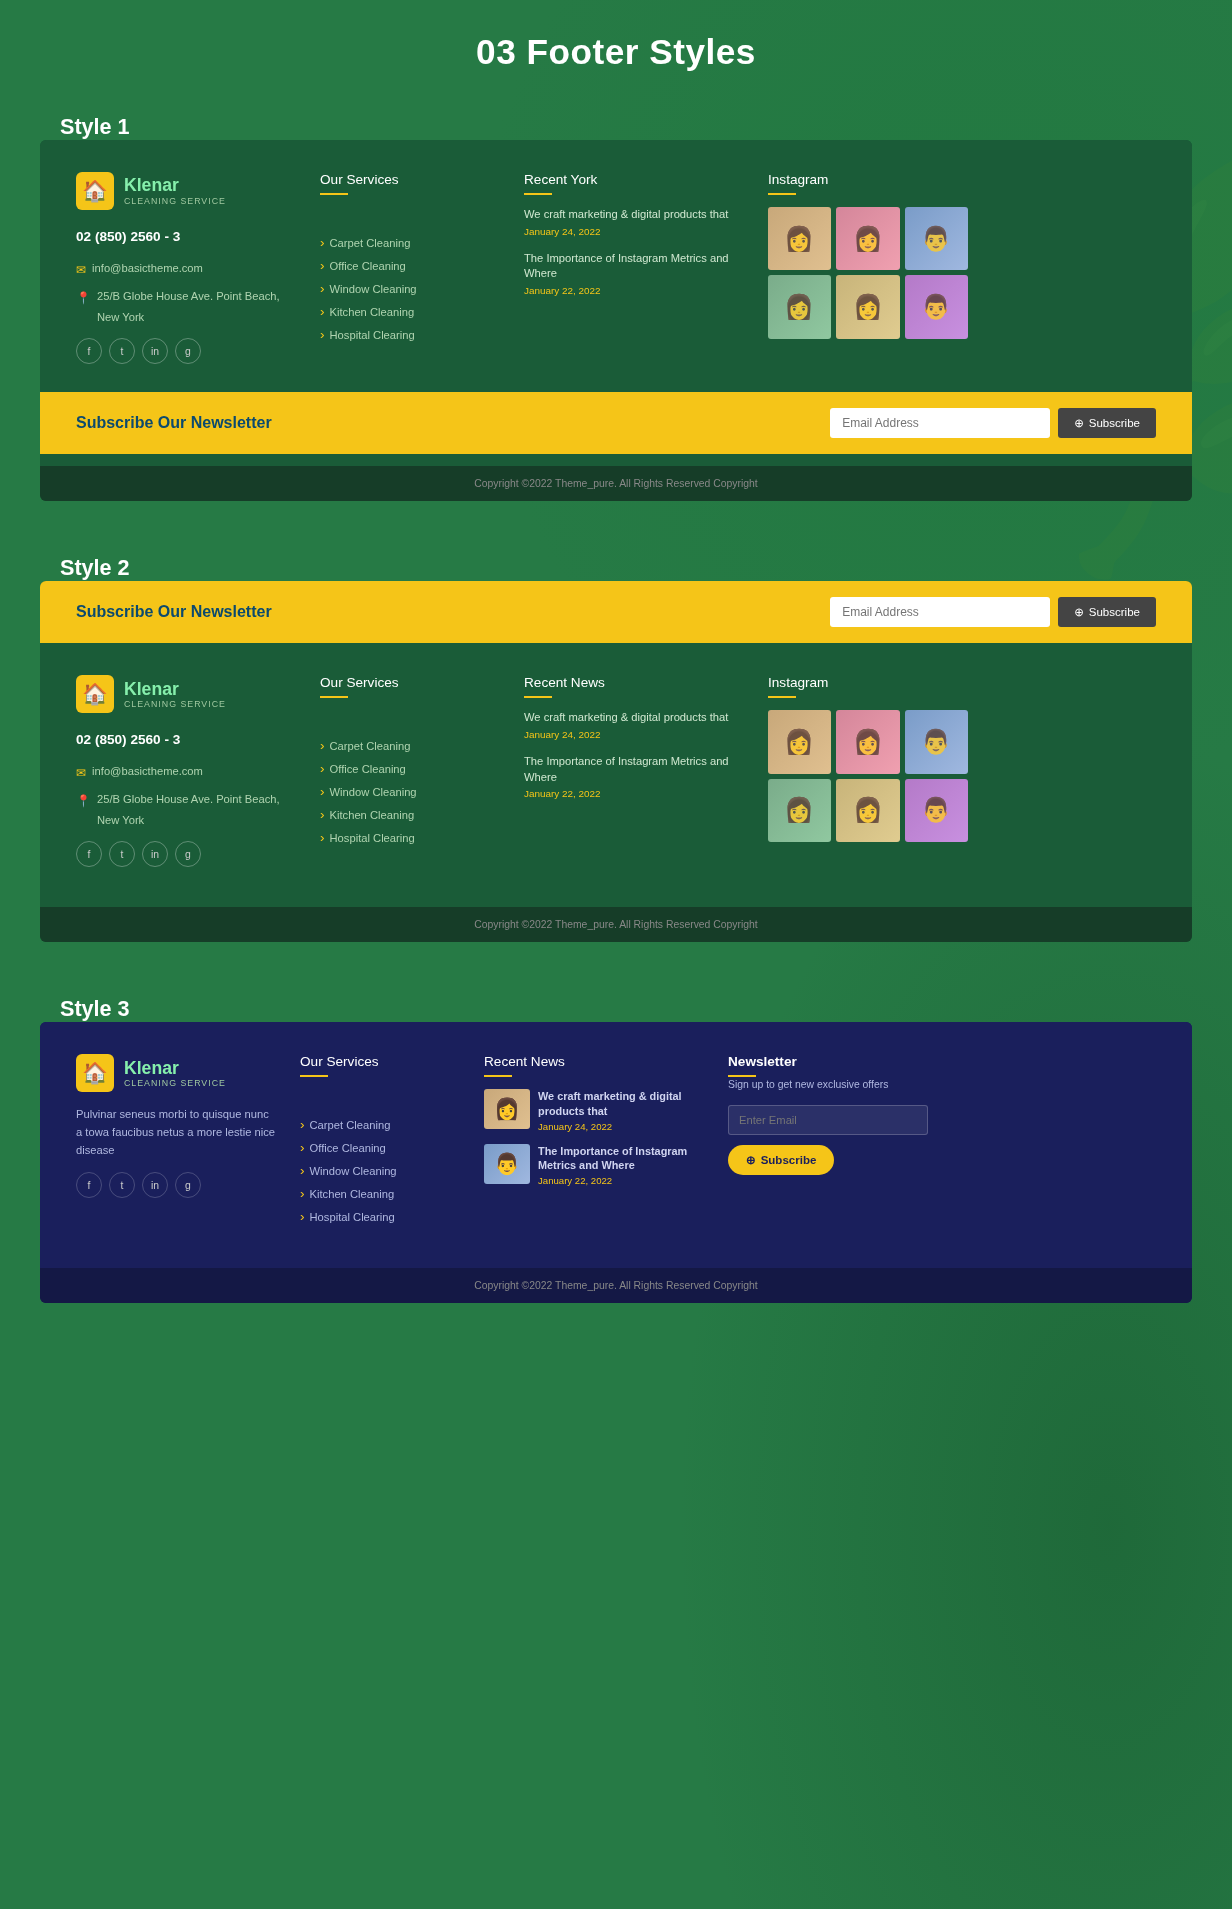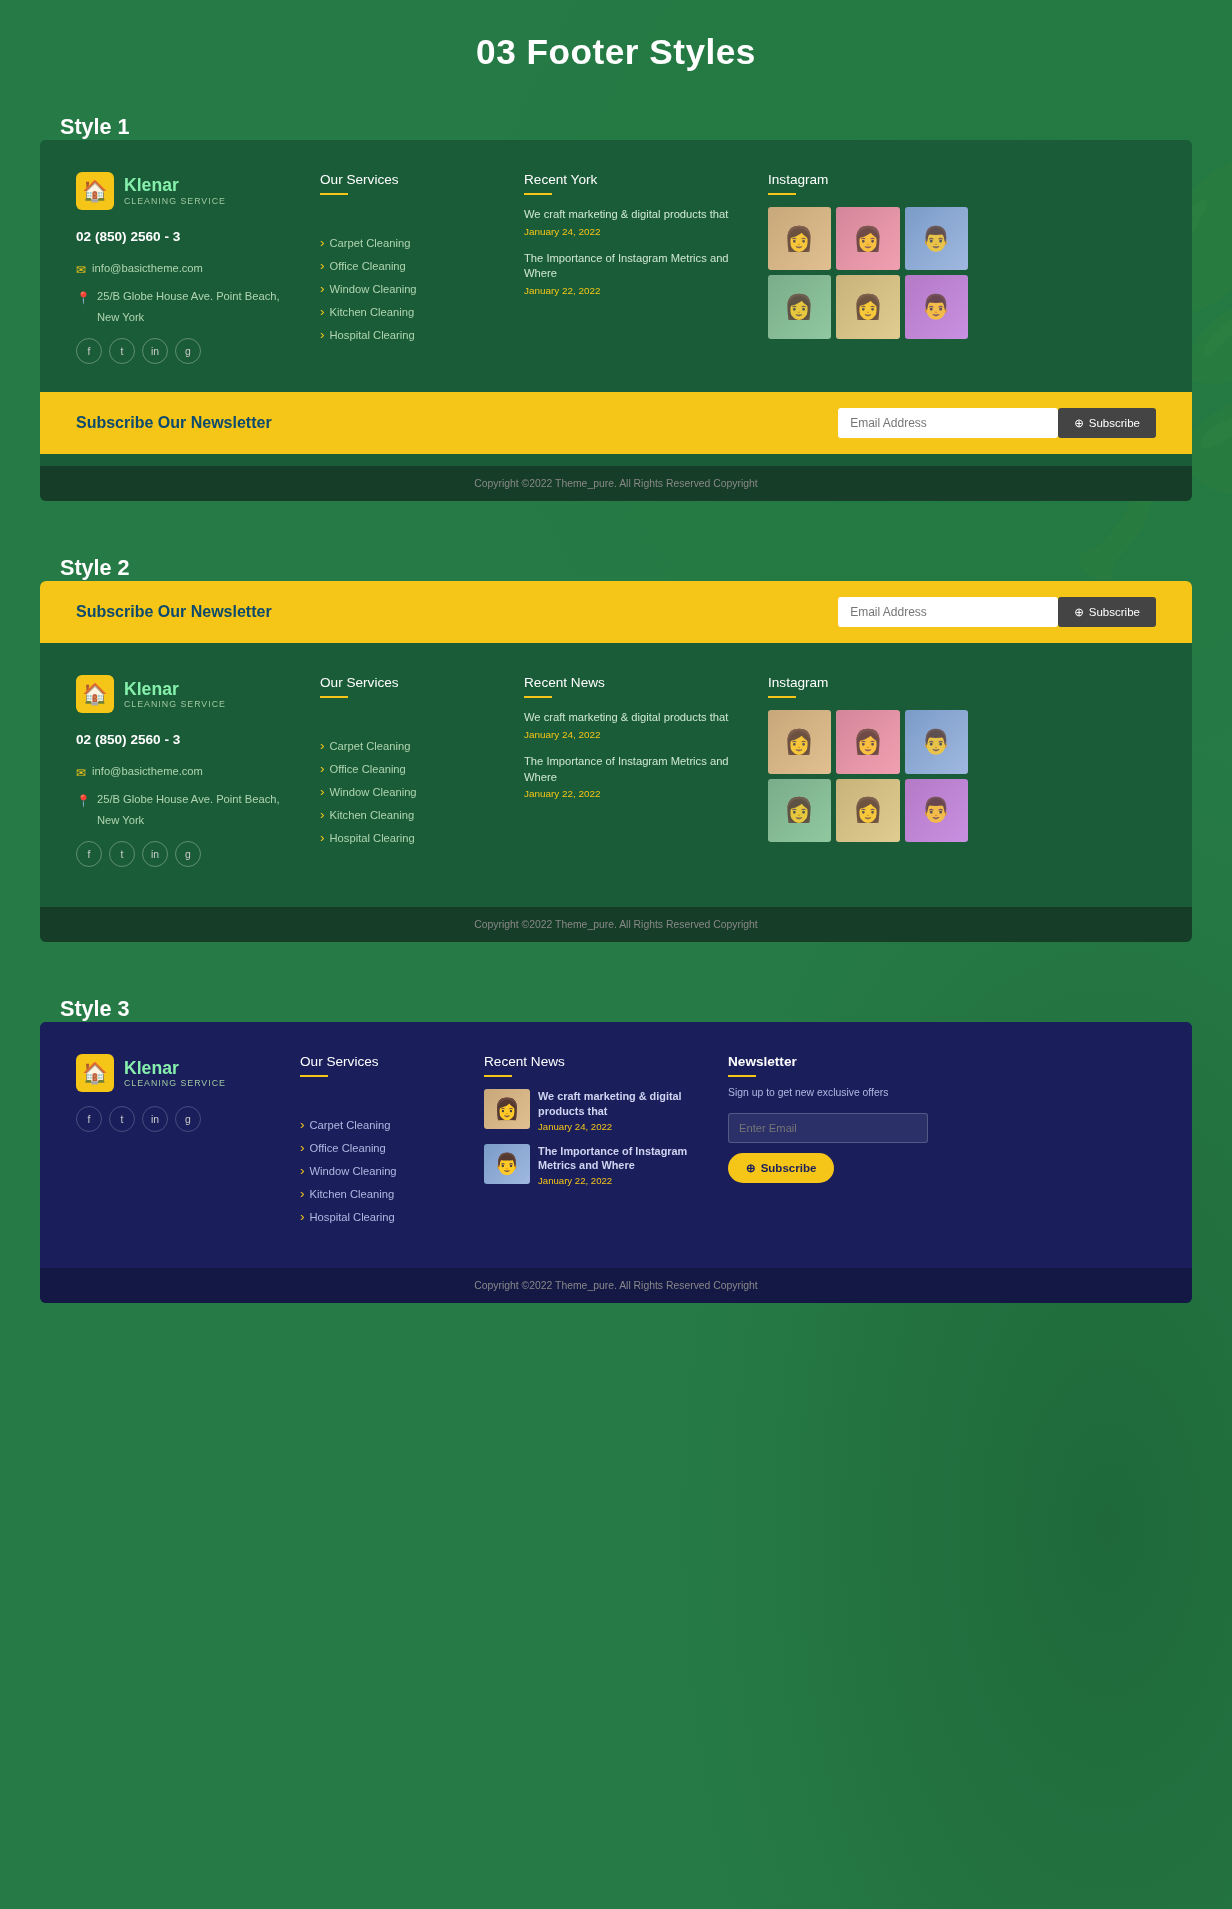--- a/index.html
+++ b/index.html
@@ -201,20 +201,21 @@
     .newsletter-bar .nl-title {
       color: #0c4a6e;
       font-size: 1rem;
       font-weight: 700;
       white-space: nowrap;
       flex: 0 0 auto;
       min-width: 200px;
     }
     .nl-form {
       display: flex;
+      gap: 8px;
       flex: 1;
       justify-content: flex-end;
       align-items: center;
     }
     .nl-input {
       padding: 8px 12px;
       border: none;
       border-radius: 3px;
       font-size: 0.75rem;
       color: #999;
@@ -295,21 +296,20 @@
       color: #f5c518;
       font-size: 0.6rem;
       margin-top: 2px;
     }
 
     
     .nl-col-title {
       color: #fff;
       font-size: 0.85rem;
       font-weight: 700;
-      margin-bottom: 8px;
       position: relative;
       padding-bottom: 8px;
     }
     .nl-col-title::after {
       content: '';
       position: absolute;
       left: 0; bottom: 0;
       width: 28px; height: 2px;
       background: #f5c518;
     }
@@ -581,20 +581,21 @@
     <div class="footer-brand">
       <div class="footer-logo">
         <div class="logo-icon">
           <span>🏠</span>
         </div>
         <div class="logo-text-wrap">
           <div class="logo-name">Klenar</div>
           <div class="logo-sub">Cleaning Service</div>
         </div>
       </div>
+      <p class="desc-text">Pulvinar seneus morbi to quisque nunc a towa faucibus netus a more lestie nice disease</p>
       <div class="social-row">
         <div class="social-btn">f</div>
         <div class="social-btn">t</div>
         <div class="social-btn">in</div>
         <div class="social-btn">g</div>
       </div>
     </div>
 
     <div>
       <div class="footer-col-title">Our Services</div>

